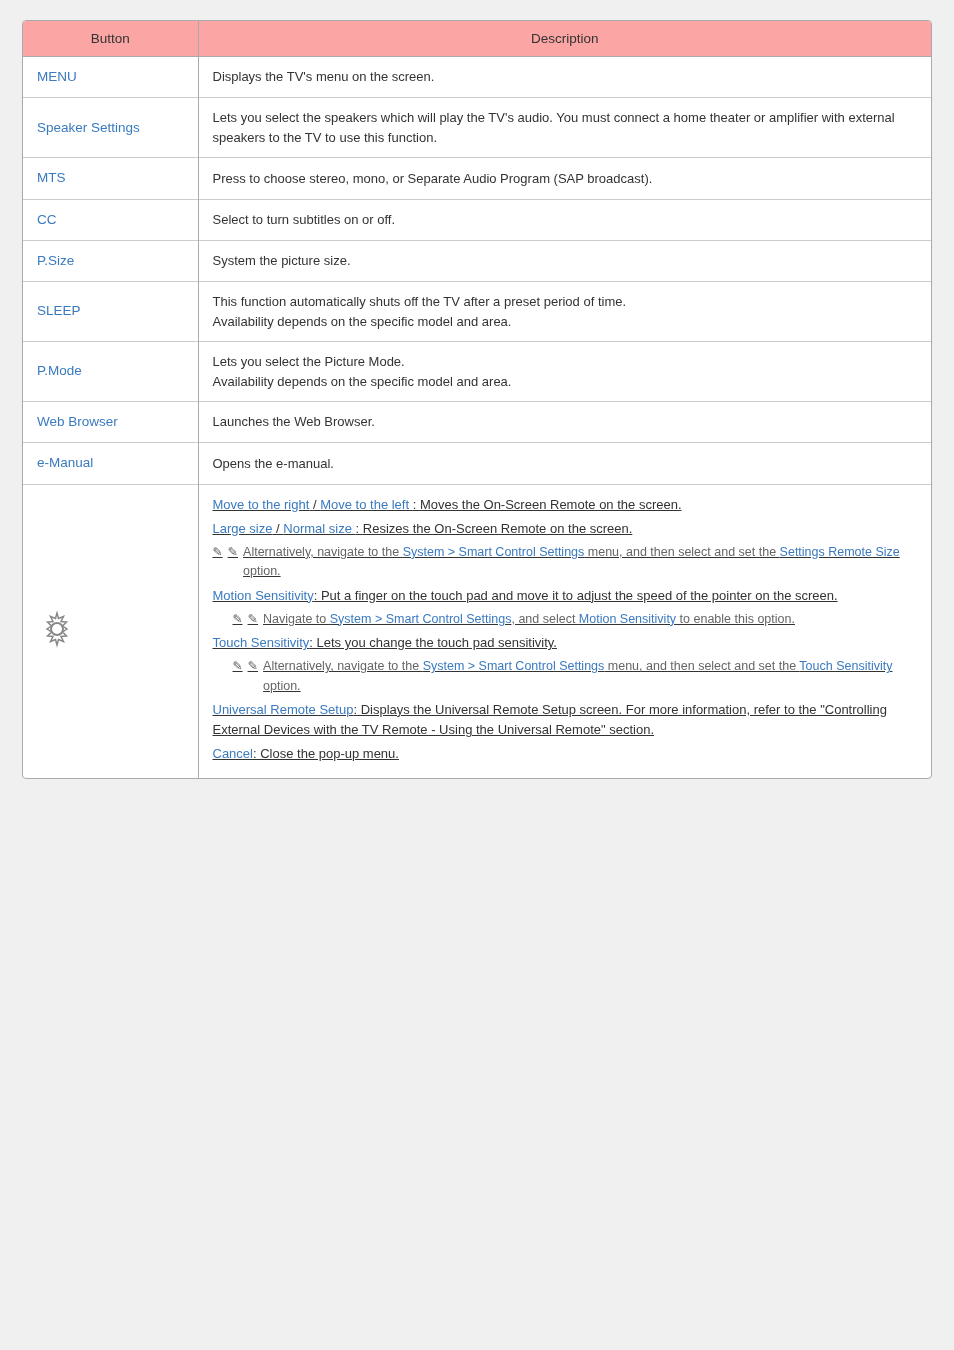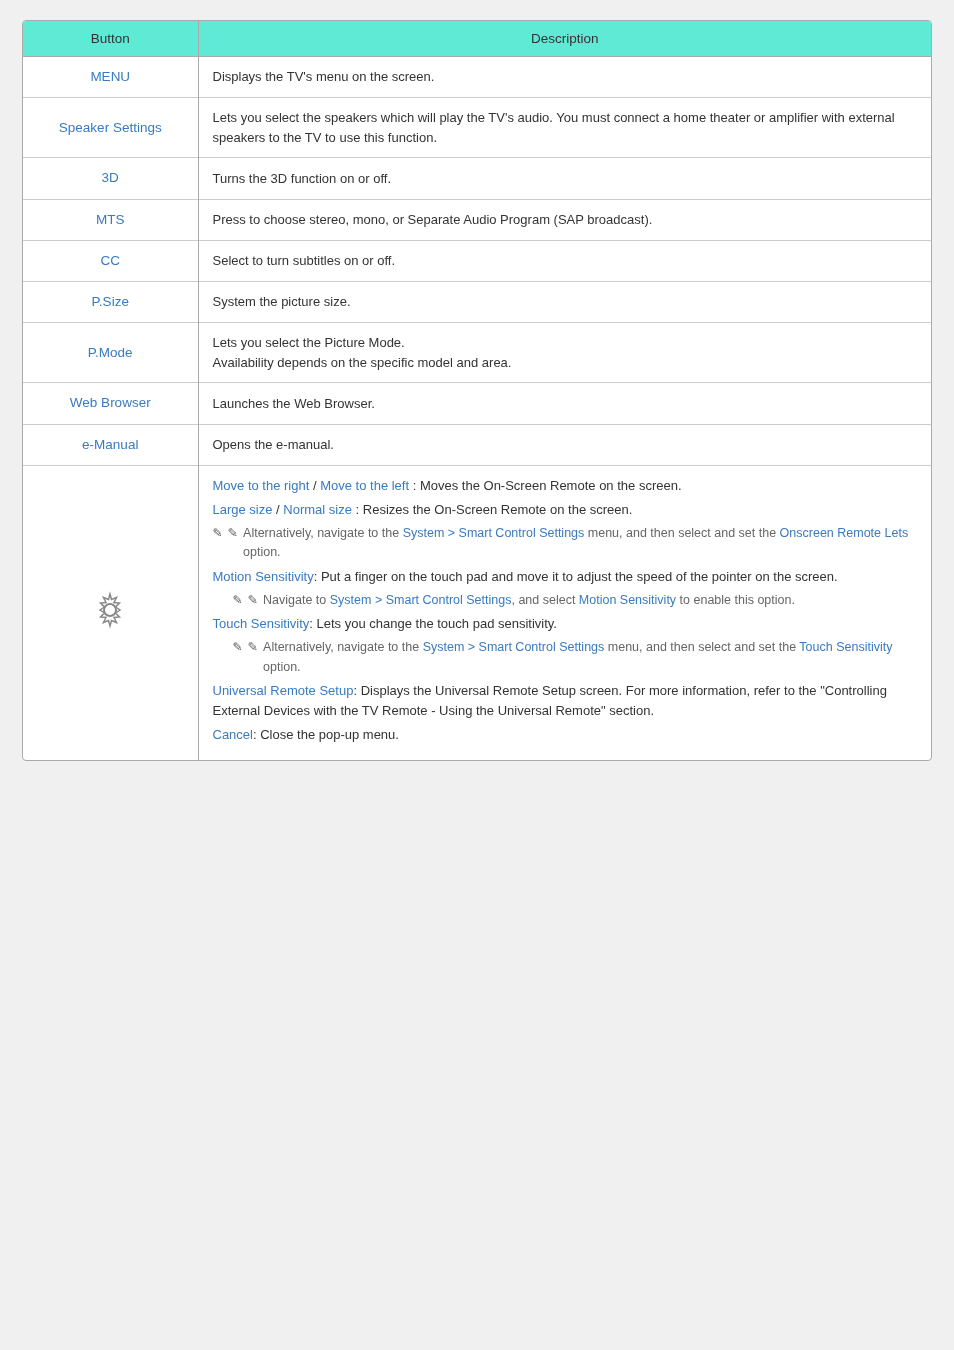--- a/index.html
+++ b/index.html
@@ -16,21 +16,21 @@
       border-radius: 4px;
       overflow: hidden;
       max-width: 910px;
       margin: 0 auto;
     }
     table {
       width: 100%;
       border-collapse: collapse;
     }
     thead tr {
-      background: #5eead4;
+      background: #fca5a5;
     }
     thead th {
       padding: 10px 14px;
       font-weight: normal;
       font-size: 13.5px;
       color: #333;
       border-bottom: 1.5px solid #aaa;
     }
     thead th:first-child {
       width: 175px;
@@ -39,30 +39,31 @@
     }
     thead th:last-child {
       text-align: center;
       margin-left: 9px;
     }
     tbody tr {
       border-bottom: 1px solid #ccc;
     }
     tbody tr:last-child {
       border-bottom: none;
+      text-decoration: underline;
     }
     tbody td {
       padding: 10px 14px;
       vertical-align: middle;
       line-height: 1.5;
     }
     tbody td:first-child {
       width: 175px;
       border-right: 1.5px solid #aaa;
-      text-align: center;
+      text-align: left;
       vertical-align: middle;
     }
     .btn-label {
       color: #3a7abf;
       font-size: 13.5px;
     }
     .link-blue {
       color: #3a7abf;
     }
     .last-cell p {
@@ -110,28 +111,20 @@
         <td>
           <span class="btn-label">Speaker Settings</span>
         </td>
         <td>
           <span>Lets you select the speakers which will play the TV's audio. You must connect a home theater or amplifier with external speakers to the TV to use this function.</span>
         </td>
       </tr>
 
 
 
-      <tr>
-        <td>
-          <span class="btn-label">3D</span>
-        </td>
-        <td>
-          <span>Turns the 3D function on or off.</span>
-        </td>
-      </tr>
 
       <tr>
         <td>
           <span class="btn-label">MTS</span>
         </td>
         <td>
           <span>Press to choose stereo, mono, or Separate Audio Program (SAP broadcast).</span>
         </td>
       </tr>
 
@@ -146,20 +139,31 @@
 
       <tr>
         <td>
           <span class="btn-label">P.Size</span>
         </td>
         <td>
           <span>System the picture size.</span>
         </td>
       </tr>
 
+      <tr>
+        <td>
+          <span class="btn-label">SLEEP</span>
+        </td>
+        <td>
+          <p>This function automatically shuts off the TV after a preset period of time.</p>
+          <p class="note">
+            <span>Availability depends on the specific model and area.</span>
+          </p>
+        </td>
+      </tr>
 
       <tr>
         <td>
           <span class="btn-label">P.Mode</span>
         </td>
         <td>
           <p>Lets you select the Picture Mode.</p>
           <p class="note">
             <span>Availability depends on the specific model and area.</span>
           </p>
@@ -200,21 +204,21 @@
             <span>: </span><span>Moves the On-Screen Remote on the screen.</span>
           </p>
           <p>
             <span class="link-blue">Large size</span>
             <span> / </span>
             <span class="link-blue">Normal size</span>
             <span>: </span><span>Resizes the On-Screen Remote on the screen.</span>
           </p>
           <p class="note" style="display:flex; align-items:flex-start; gap:5px; color:#666; font-size:12.5px; padding-left:0; margin-bottom:4px;">
             <span style="flex-shrink:0;">✎</span>
-            <span>Alternatively, navigate to the <span class="link-blue">System &gt; Smart Control Settings</span> menu, and then select and set the <span class="link-blue">Onscreen Remote Lets</span> option.</span>
+            <span>Alternatively, navigate to the <span class="link-blue">System &gt; Smart Control Settings</span> menu, and then select and set the <span class="link-blue">Settings Remote Size</span> option.</span>
           </p>
           <p>
             <span class="link-blue">Motion Sensitivity</span><span>: Put a finger on the touch pad and move it to adjust the speed of the pointer on the screen.</span>
           </p>
           <p class="note" style="display:flex; align-items:flex-start; gap:5px; color:#666; font-size:12.5px; margin-bottom:4px;">
             <span style="flex-shrink:0;">✎</span>
             <span>Navigate to <span class="link-blue">System &gt; Smart Control Settings</span>, and select <span class="link-blue">Motion Sensitivity</span> to enable this option.</span>
           </p>
           <p>
             <span class="link-blue">Touch Sensitivity</span><span>: Lets you change the touch pad sensitivity.</span>

